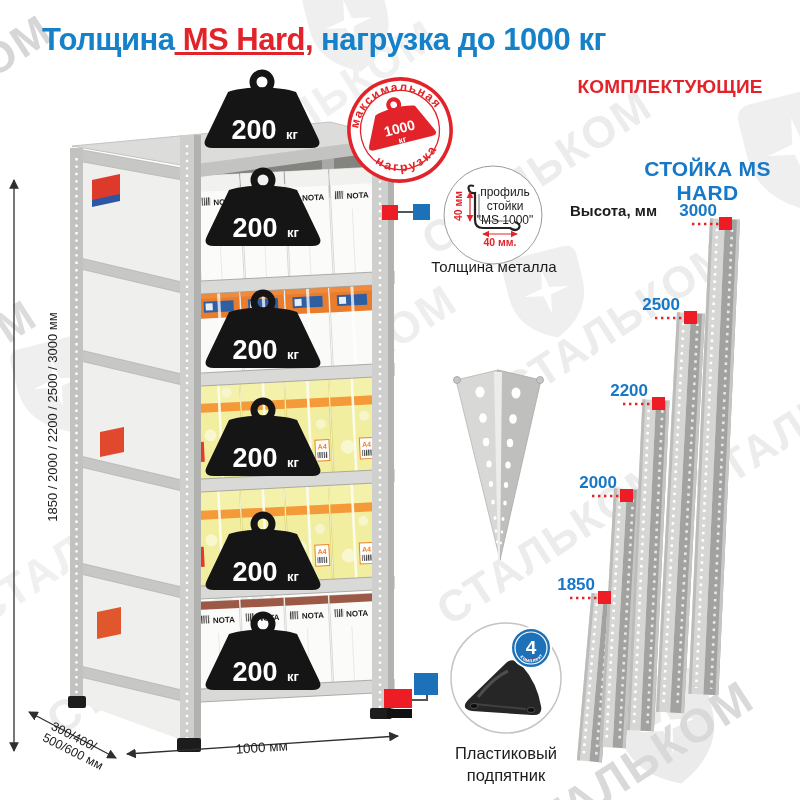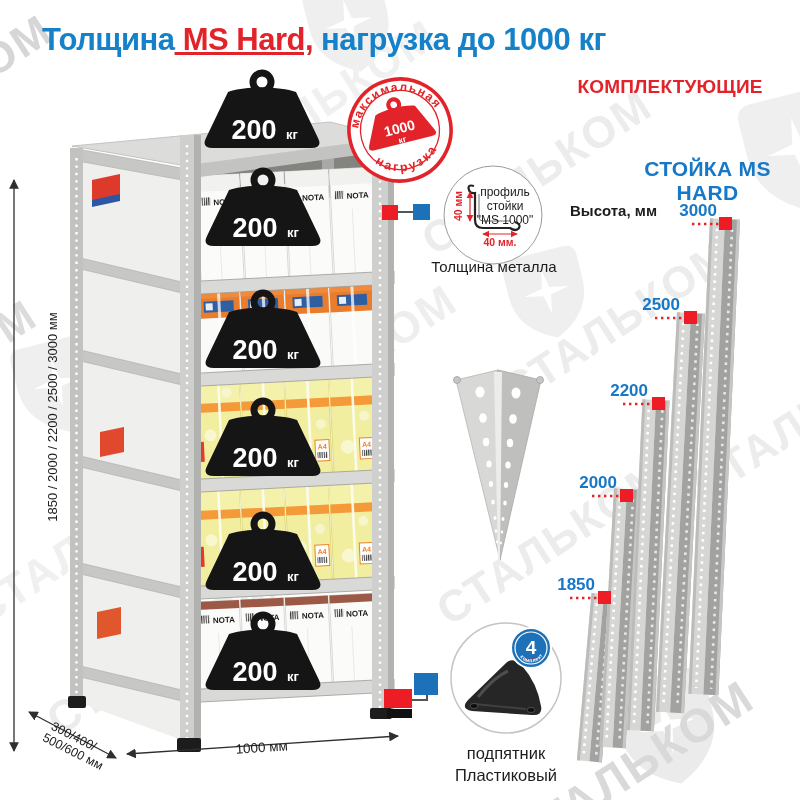--- a/index.html
+++ b/index.html
@@ -550,15 +550,15 @@
 
 <div id="stoyka" class="abs txt">СТОЙКА MS HARD</div>
 
 <div id="vysota" class="abs txt">Высота, мм</div>
 
 <div id="thickness" class="abs txt">
   <div>Толщина металла</div>
 </div>
 
 <div id="foot-caption" class="abs txt">
+  <div>Пластиковый</div>
   <div>подпятник</div>
-  <div>Пластиковый</div>
 </div>
 
 </body></html>

